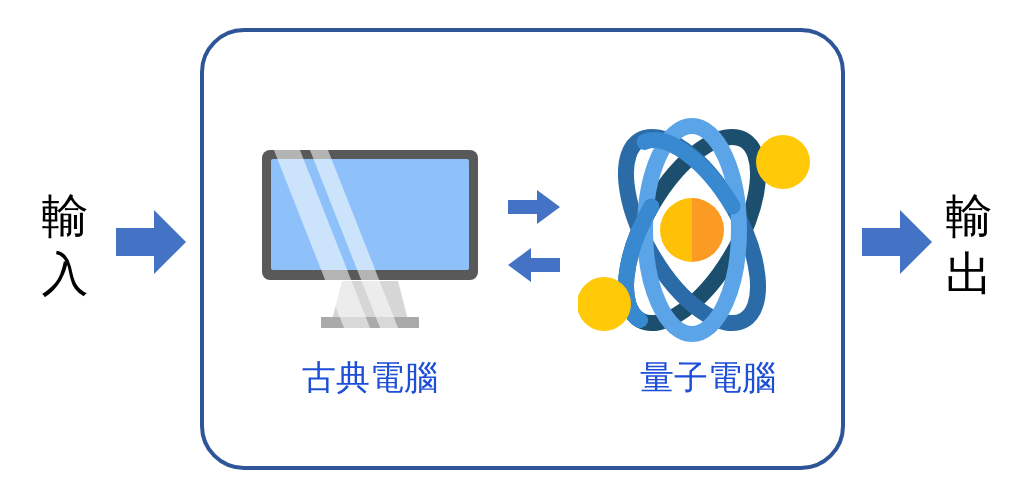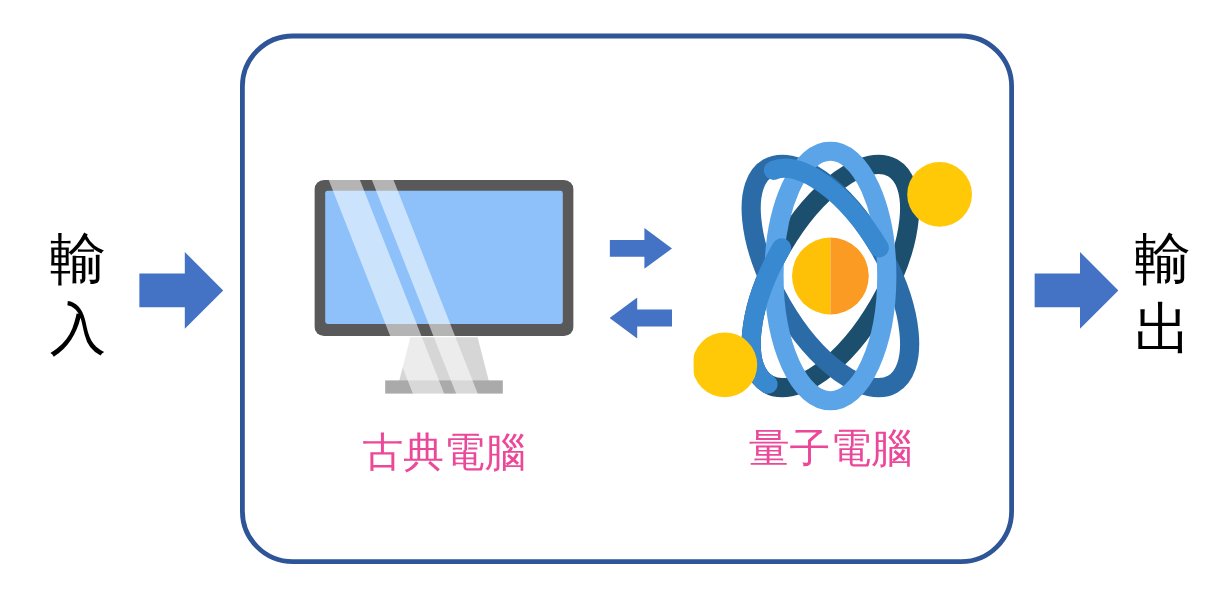--- a/index.html
+++ b/index.html
@@ -70,27 +70,27 @@
 
   
   #atom { position: absolute; left: 578px; top: 118px; width: 236px; height: 224px; }
 
   
   .caption {
     position: absolute;
     font-family: "Liberation Sans", sans-serif;
     font-size: 34px;
     line-height: 44px;
-    color: #ec4899;
+    color: #1d4ed8;
     text-align: center;
     font-weight: 400;
     white-space: nowrap;
   }
   #caption-classical { left: 250px; top: 355px; width: 240px; }
-  #caption-quantum   { left: 572px; top: 355px; width: 240px; font-family: Liberation Mono, monospace; }
+  #caption-quantum   { left: 588px; top: 355px; width: 240px; }
 </style>
 </head>
 <body>
 
 <div id="stage">
 
   <div id="label-input" class="vlabel">輸
 入</div>
 
   <div id="arrow-in" class="big-arrow">

